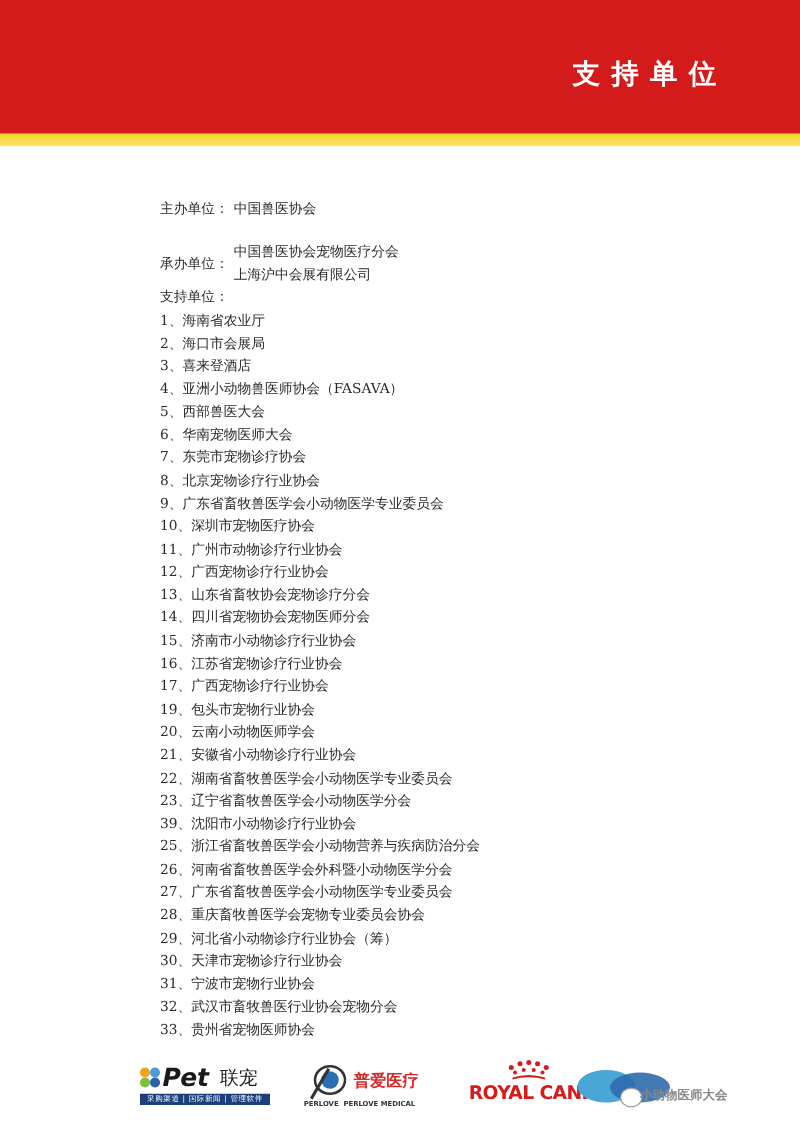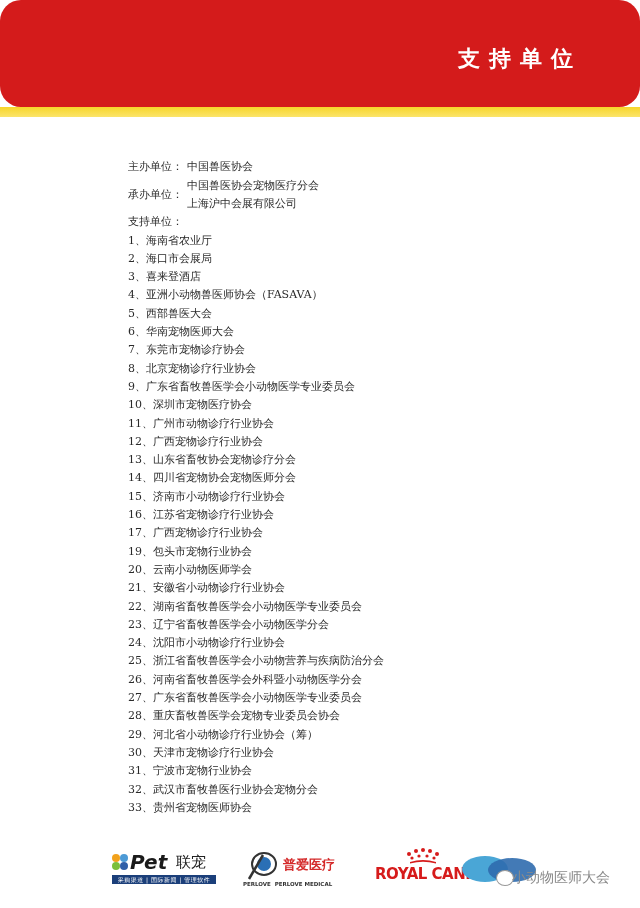--- a/index.html
+++ b/index.html
@@ -5,36 +5,35 @@
   html, body { margin: 0; padding: 0; }
   body {
     width: 640px; height: 908px; position: relative; overflow: hidden;
     background: #ffffff;
     font-family: "DejaVu Serif", "Liberation Serif", serif;
     color: #2a2a2a;
   }
   .header-band {
     position: absolute; left: 0; top: 0; width: 640px; height: 107px;
     background: #d41b1b;
-    border-radius: 21px;
   }
   .header-title {
     position: absolute; right: 58px; top: 44px;
     color: #ffffff; font-family: "DejaVu Sans", sans-serif; font-weight: bold;
     font-size: 22px; letter-spacing: 9px;
   }
   .yellow-stripe {
     position: absolute; left: 0; top: 107px; width: 640px; height: 10px;
     background: linear-gradient(#f7d52a, #fbe46a);
   }
   .content { position: absolute; left: 128px; top: 158px; width: 460px; font-size: 11px; line-height: 18.3px; }
   .row { display: flex; }
   .label { white-space: nowrap; }
   .value { margin-left: 4px; }
-  .sponsor-row { display: flex; align-items: center; margin-top: 1px; }
+  .sponsor-row { display: flex; align-items: center; margin-top: 17px; }
   .sponsor-lines div { line-height: 18px; }
   .items { list-style: none; margin: 0; padding: 0; }
   .items li { white-space: nowrap; height: 18.3px; }
   .num { display: inline-block; }
   .footer { position: absolute; left: 0; top: 840px; width: 640px; height: 68px; }
   .logo { position: absolute; }
   .pet-logo { left: 112px; top: 12px; width: 104px; height: 36px; }
   .pet-mark { position: absolute; left: 0; top: 2px; width: 16px; height: 16px; }
   .pet-mark span { position: absolute; width: 8px; height: 8px; border-radius: 4px; }
   .pet-word { position: absolute; left: 18px; top: -2px; font-family: "DejaVu Sans", sans-serif; font-weight: bold; font-size: 20px; color: #1a1a1a; font-style: italic; }
@@ -44,21 +43,21 @@
   .perlove-mark { position: absolute; left: 2px; top: 0; width: 34px; height: 28px; }
   .perlove-cn { position: absolute; left: 40px; top: 4px; color: #d42a2a; font-family: "DejaVu Sans", sans-serif; font-weight: bold; font-size: 13px; }
   .perlove-en { position: absolute; left: 0; top: 29px; font-size: 5.5px; font-family: "DejaVu Sans", sans-serif; font-weight: bold; color: #333; white-space: nowrap; }
   .royal-logo { left: 375px; top: 8px; width: 110px; height: 40px; }
   .crown { position: absolute; left: 30px; top: 0; width: 36px; height: 16px; }
   .royal-text { position: absolute; left: 0; top: 17px; color: #d61b1b; font-family: "DejaVu Sans", sans-serif; font-weight: bold; font-size: 15px; letter-spacing: -0.5px; white-space: nowrap; }
   .wechat-logo { left: 462px; top: 12px; width: 170px; height: 40px; }
   .bubble1 { position: absolute; left: 0; top: 4px; width: 46px; height: 26px; border-radius: 50%; background: #4aa6d6; }
   .bubble2 { position: absolute; left: 26px; top: 6px; width: 48px; height: 24px; border-radius: 50%; background: #2f6cae; opacity: 0.9; }
   .wechat-face { position: absolute; left: 34px; top: 18px; width: 16px; height: 14px; border-radius: 50%; background: #fff; border: 1px solid #999; }
-  .wechat-name { position: absolute; left: 50px; top: 17px; font-family: "DejaVu Sans", sans-serif; font-size: 14px; color: #8a8a8a; white-space: nowrap; }
+  .wechat-name { position: absolute; left: 50px; top: 17px; font-family: "DejaVu Sans", sans-serif; font-size: 10px; color: #8a8a8a; white-space: nowrap; font-weight: bold; }
 </style>
 </head>
 <body>
 
 <div class="header-band">
   <div class="header-title">支持单位</div>
 </div>
 <div class="yellow-stripe"></div>
 
 <div class="content">
@@ -92,21 +91,21 @@
       <li><span class="num">13、</span><span>山东省畜牧协会宠物诊疗分会</span></li>
       <li><span class="num">14、</span><span>四川省宠物协会宠物医师分会</span></li>
       <li><span class="num">15、</span><span>济南市小动物诊疗行业协会</span></li>
       <li><span class="num">16、</span><span>江苏省宠物诊疗行业协会</span></li>
       <li><span class="num">17、</span><span>广西宠物诊疗行业协会</span></li>
       <li><span class="num">19、</span><span>包头市宠物行业协会</span></li>
       <li><span class="num">20、</span><span>云南小动物医师学会</span></li>
       <li><span class="num">21、</span><span>安徽省小动物诊疗行业协会</span></li>
       <li><span class="num">22、</span><span>湖南省畜牧兽医学会小动物医学专业委员会</span></li>
       <li><span class="num">23、</span><span>辽宁省畜牧兽医学会小动物医学分会</span></li>
-      <li><span class="num">24、</span><span>沈阳市小动物诊疗行业协会</span></li>
+      <li><span class="num">39、</span><span>沈阳市小动物诊疗行业协会</span></li>
       <li><span class="num">25、</span><span>浙江省畜牧兽医学会小动物营养与疾病防治分会</span></li>
       <li><span class="num">26、</span><span>河南省畜牧兽医学会外科暨小动物医学分会</span></li>
       <li><span class="num">27、</span><span>广东省畜牧兽医学会小动物医学专业委员会</span></li>
       <li><span class="num">28、</span><span>重庆畜牧兽医学会宠物专业委员会协会</span></li>
       <li><span class="num">29、</span><span>河北省小动物诊疗行业协会（筹）</span></li>
       <li><span class="num">30、</span><span>天津市宠物诊疗行业协会</span></li>
       <li><span class="num">31、</span><span>宁波市宠物行业协会</span></li>
       <li><span class="num">32、</span><span>武汉市畜牧兽医行业协会宠物分会</span></li>
       <li><span class="num">33、</span><span>贵州省宠物医师协会</span></li>
     </ul>

